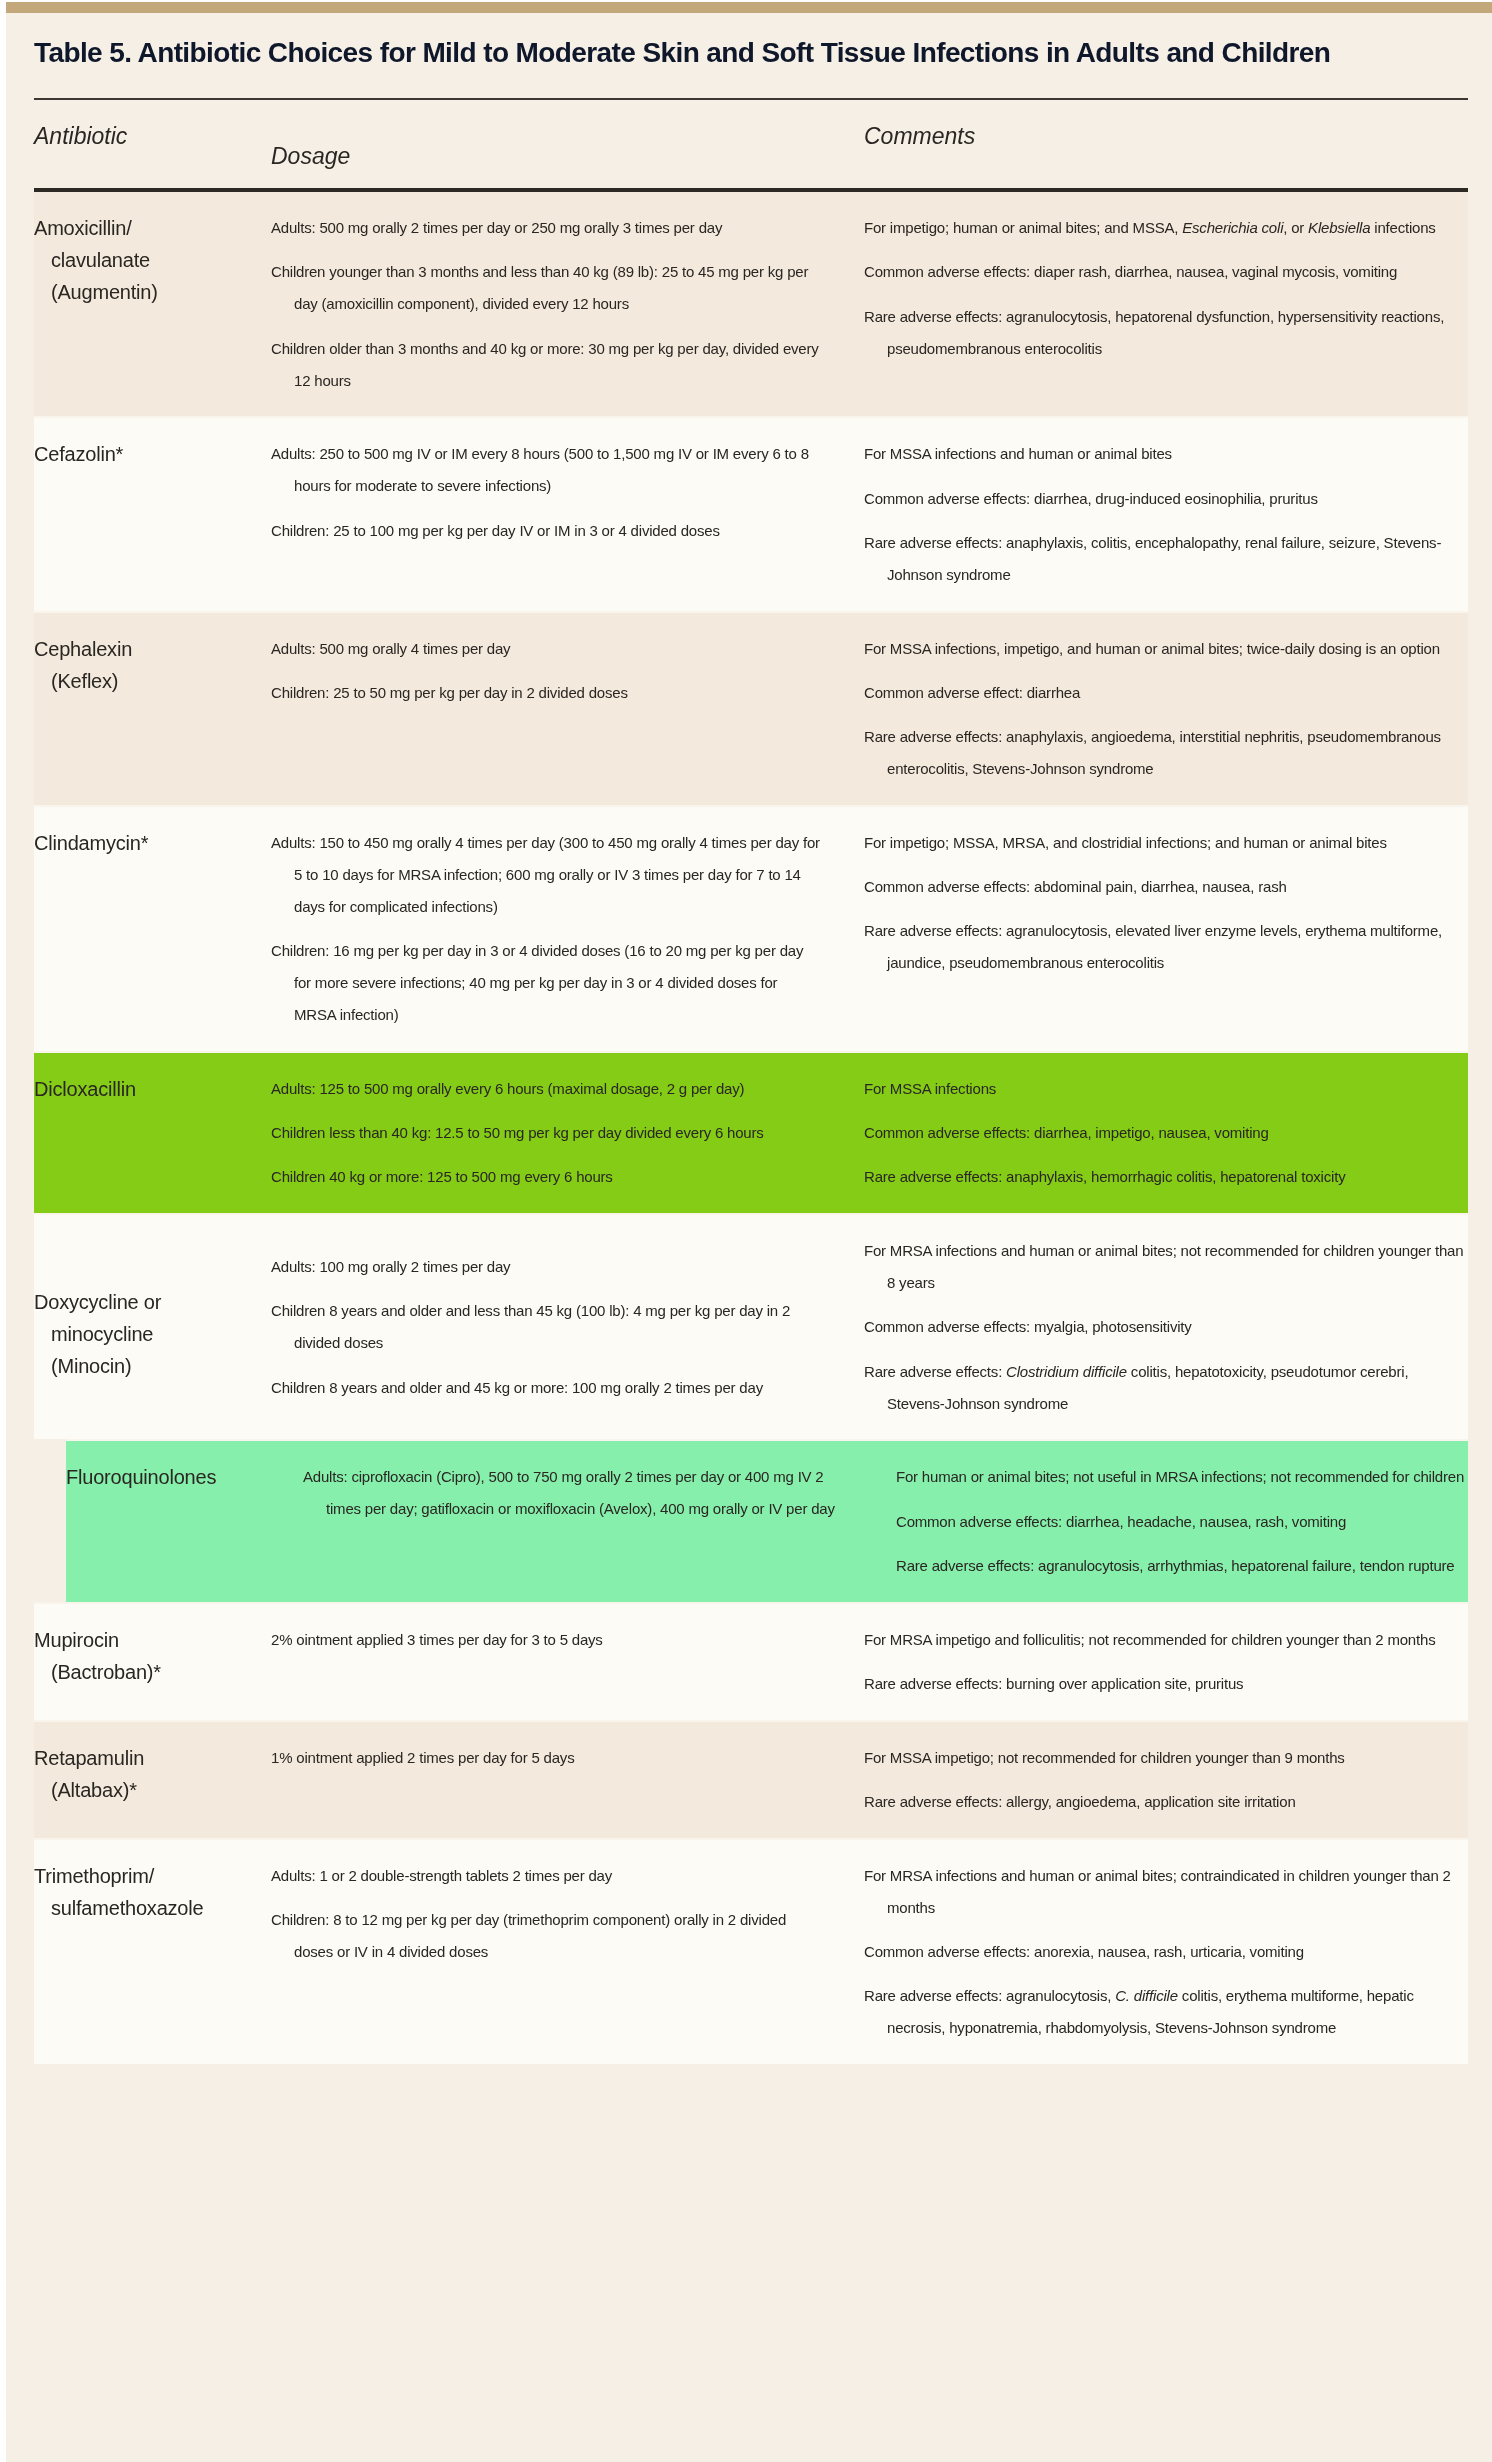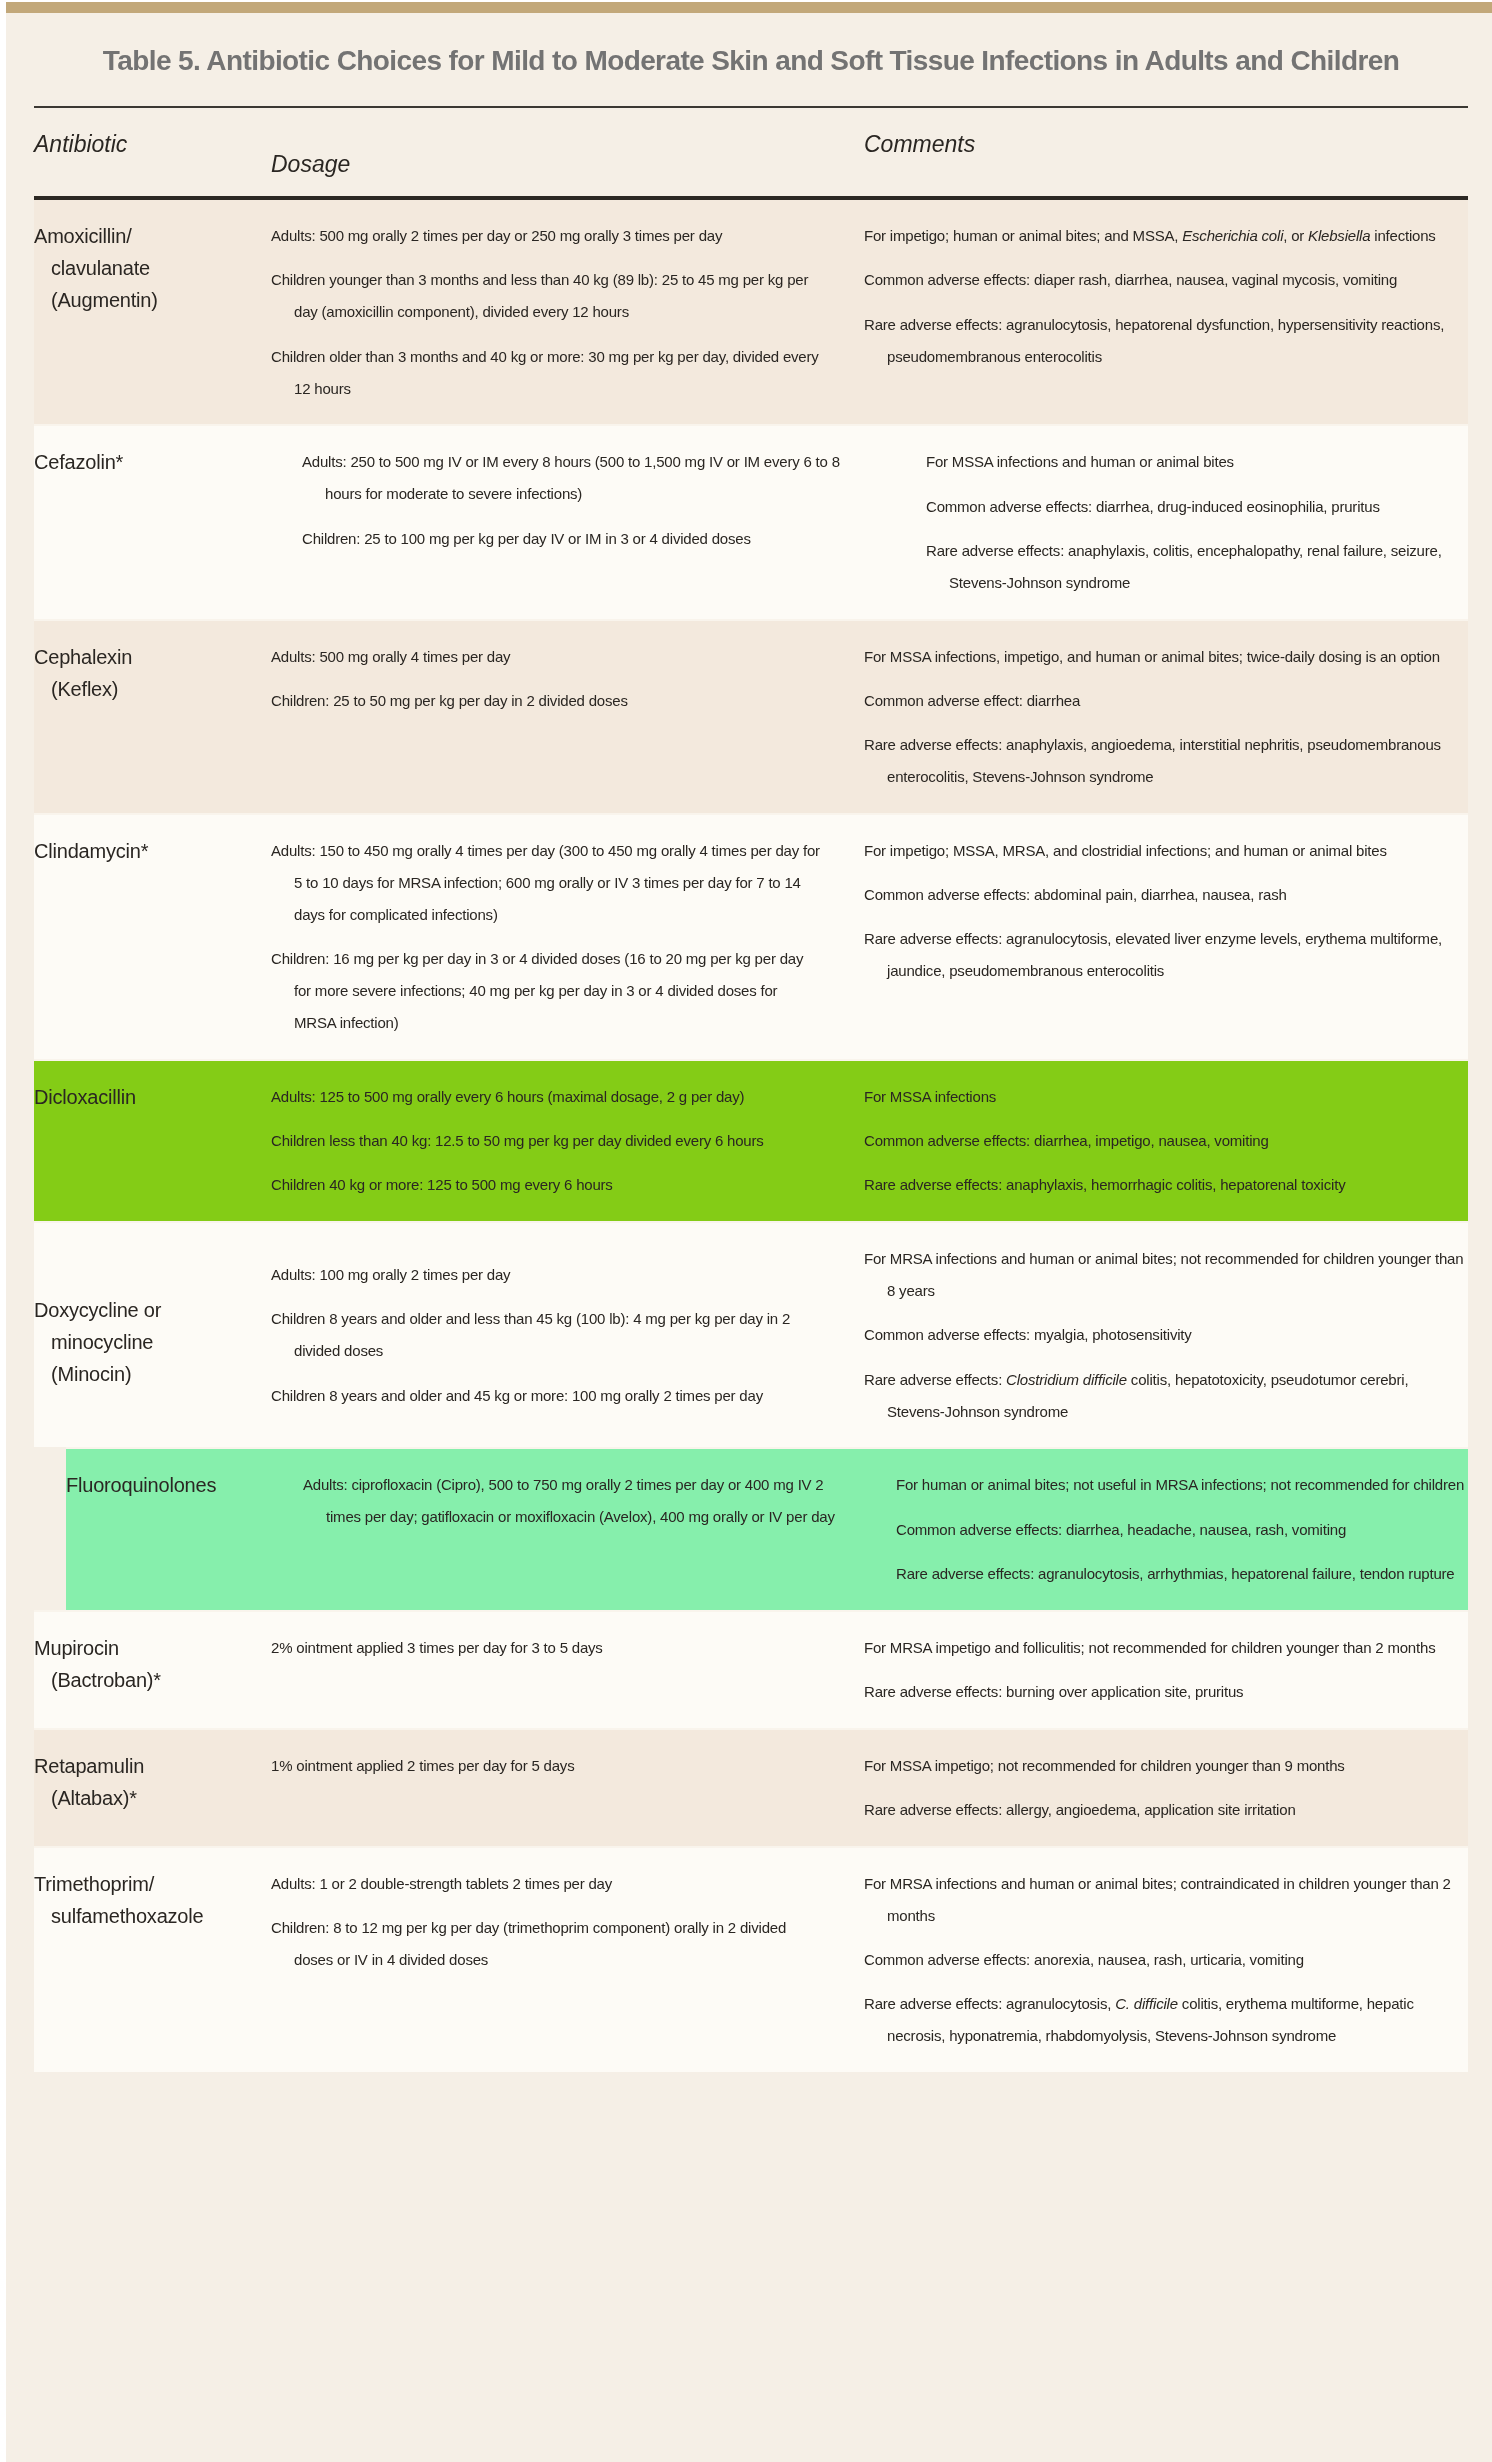--- a/index.html
+++ b/index.html
@@ -18,26 +18,25 @@
     min-height:2462px;
     background:var(--page-bg);
     border-left:6.1px solid #ffffff;
     border-top:2.3px solid #ffffff;
     display:flex;
     flex-direction:column;
   }
   .bar{height:10.7px;background:var(--accent-bar);flex:0 0 auto;}
   .content{flex:1 0 auto;padding:0 25px 0 28px;}
   .title{
-    margin-top:32px;
+    margin-top:24px;
     font-size:28px;
     font-weight:bold;
     letter-spacing:-0.6px;
-    color:#737373;
-    text-align:center;
+    color:#0f172a;
   }
   .rule-1{height:2.3px;background:#3b3833;margin-top:29px;}
   .rule-2{height:3.8px;background:var(--rule);}
   .colheads{
     display:flex;
     font-style:italic;
     font-size:23px;
     padding:23px 0 18.4px 0;
   }
   .colheads .c1{width:237px;}
@@ -87,21 +86,21 @@
             <p class="cellp"><span>Adults: 500 mg orally 2 times per day or 250 mg orally 3 times per day</span></p>
             <p class="cellp"><span>Children younger than 3 months and less than 40 kg (89 lb): 25 to 45 mg per kg per day (amoxicillin component), divided every 12 hours</span></p>
             <p class="cellp"><span>Children older than 3 months and 40 kg or more: 30 mg per kg per day, divided every 12 hours</span></p>
           </div>
           <div class="col-c">
             <p class="cellp"><span>For impetigo; human or animal bites; and MSSA, </span><span class="it">Escherichia coli</span><span>, or </span><span class="it">Klebsiella</span><span> infections</span></p>
             <p class="cellp"><span>Common adverse effects: diaper rash, diarrhea, nausea, vaginal mycosis, vomiting</span></p>
             <p class="cellp"><span>Rare adverse effects: agranulocytosis, hepatorenal dysfunction, hypersensitivity reactions, pseudomembranous enterocolitis</span></p>
           </div>
         </div>
-        <div class="row plain" style="background: rgb(253, 251, 246); gap: 31px;">
+        <div class="row plain" style="background: rgb(253, 251, 246);">
           <div class="col-a">
             <div class="nm">Cefazolin*</div>
           </div>
           <div class="col-d">
             <p class="cellp"><span>Adults: 250 to 500 mg IV or IM every 8 hours (500 to 1,500 mg IV or IM every 6 to 8 hours for moderate to severe infections)</span></p>
             <p class="cellp"><span>Children: 25 to 100 mg per kg per day IV or IM in 3 or 4 divided doses</span></p>
           </div>
           <div class="col-c">
             <p class="cellp"><span>For MSSA infections and human or animal bites</span></p>
             <p class="cellp"><span>Common adverse effects: diarrhea, drug-induced eosinophilia, pruritus</span></p>

